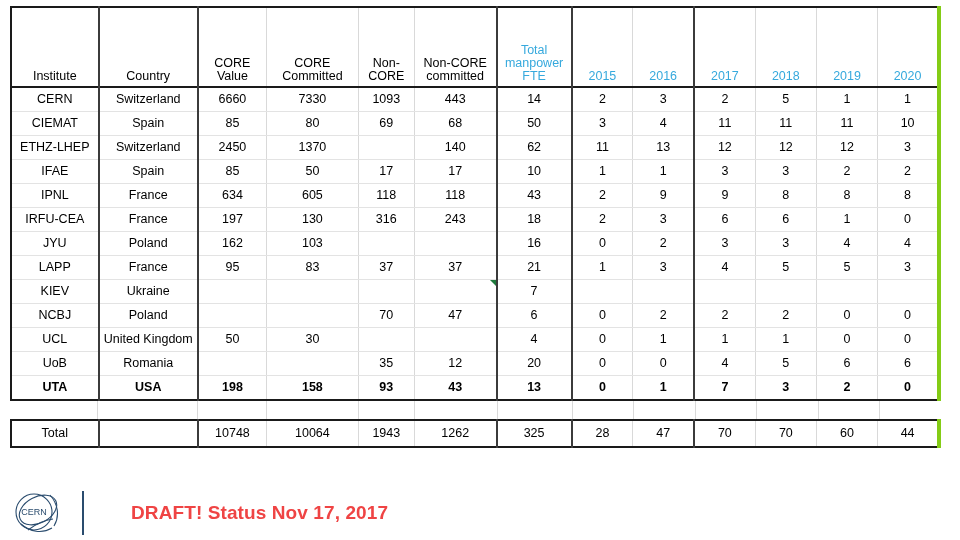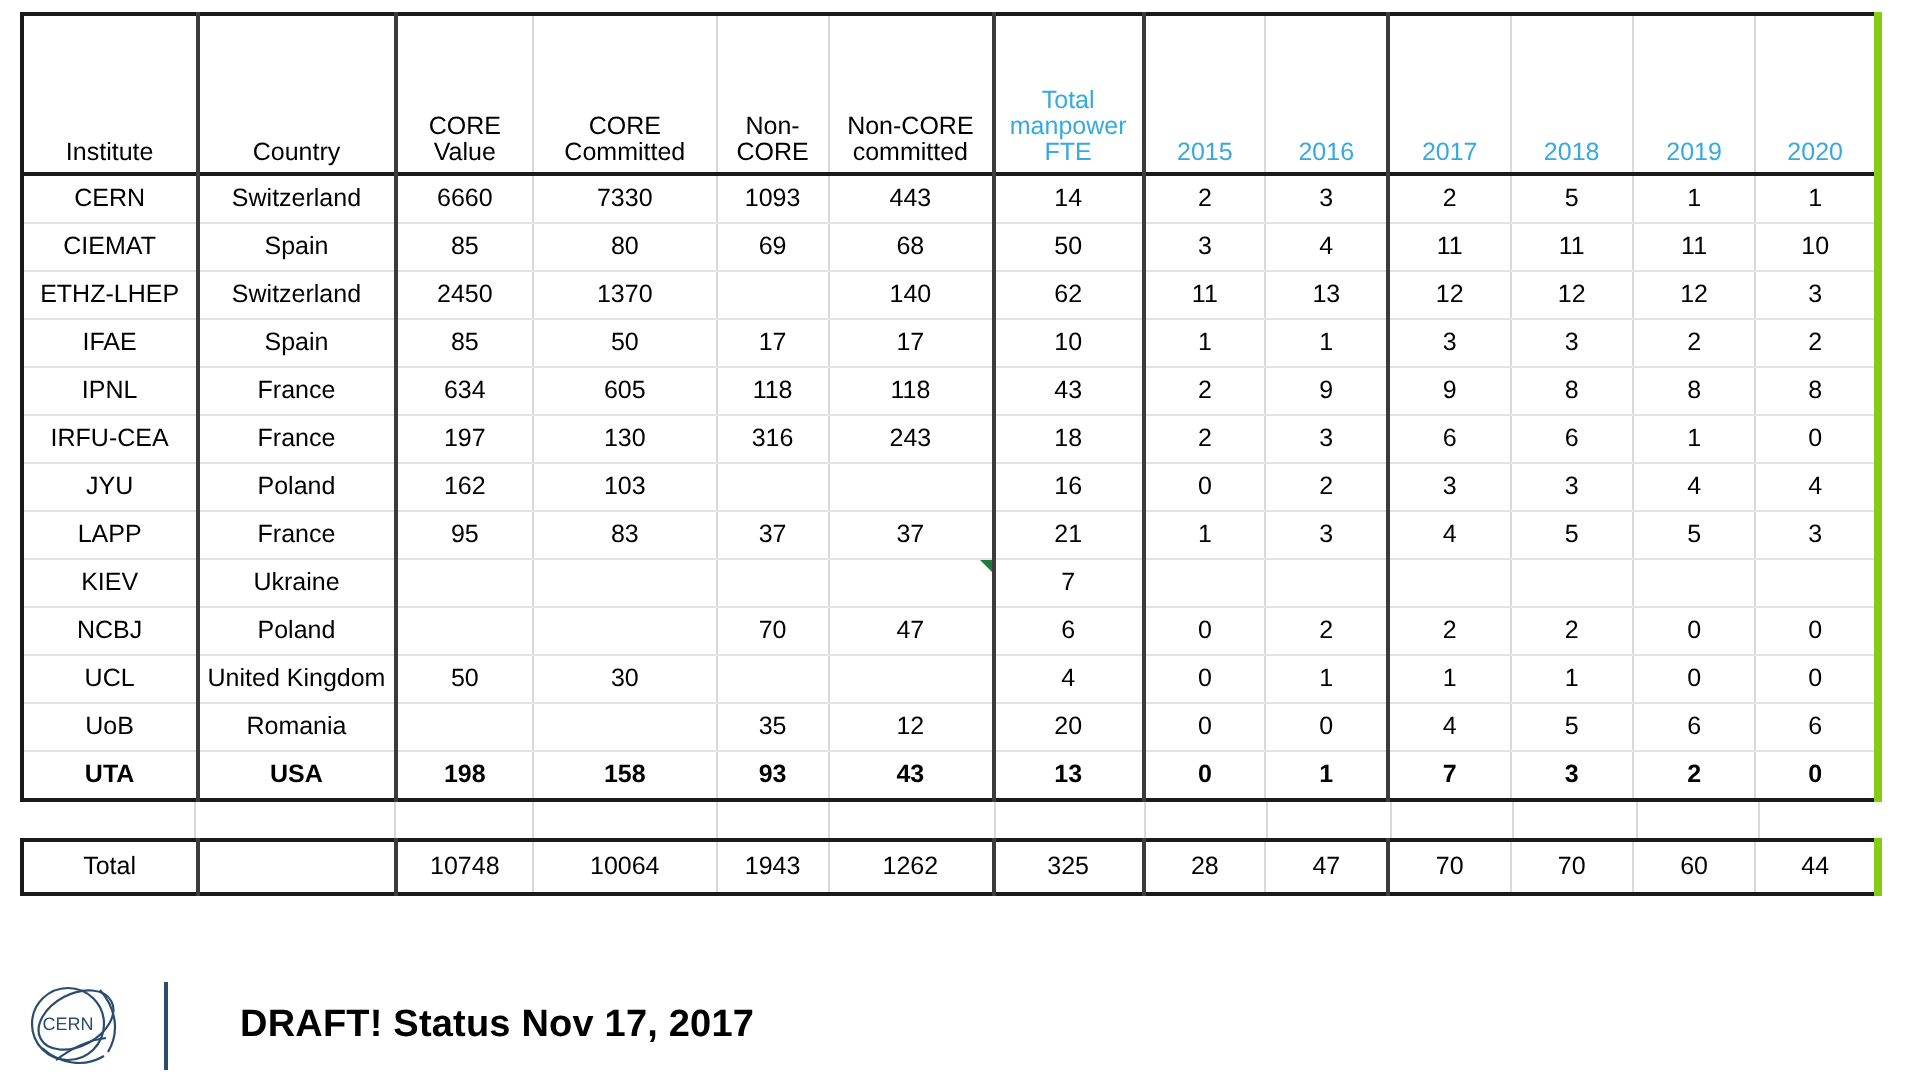--- a/index.html
+++ b/index.html
@@ -127,22 +127,22 @@
     flex: 0 0 auto;
   }
   #footer-divider {
     width: 2px;
     height: 44px;
     background: #2a4c6e;
     margin-left: 12px;
     flex: 0 0 auto;
   }
   #footer-text {
-    margin-left: 36px;
-    color: #000000;
+    margin-left: 47px;
+    color: #ef4444;
     font-size: 19px;
     font-weight: bold;
     letter-spacing: 0.1px;
   }
 </style>
 </head>
 <body>
 
 <div id="table-wrap">
 

